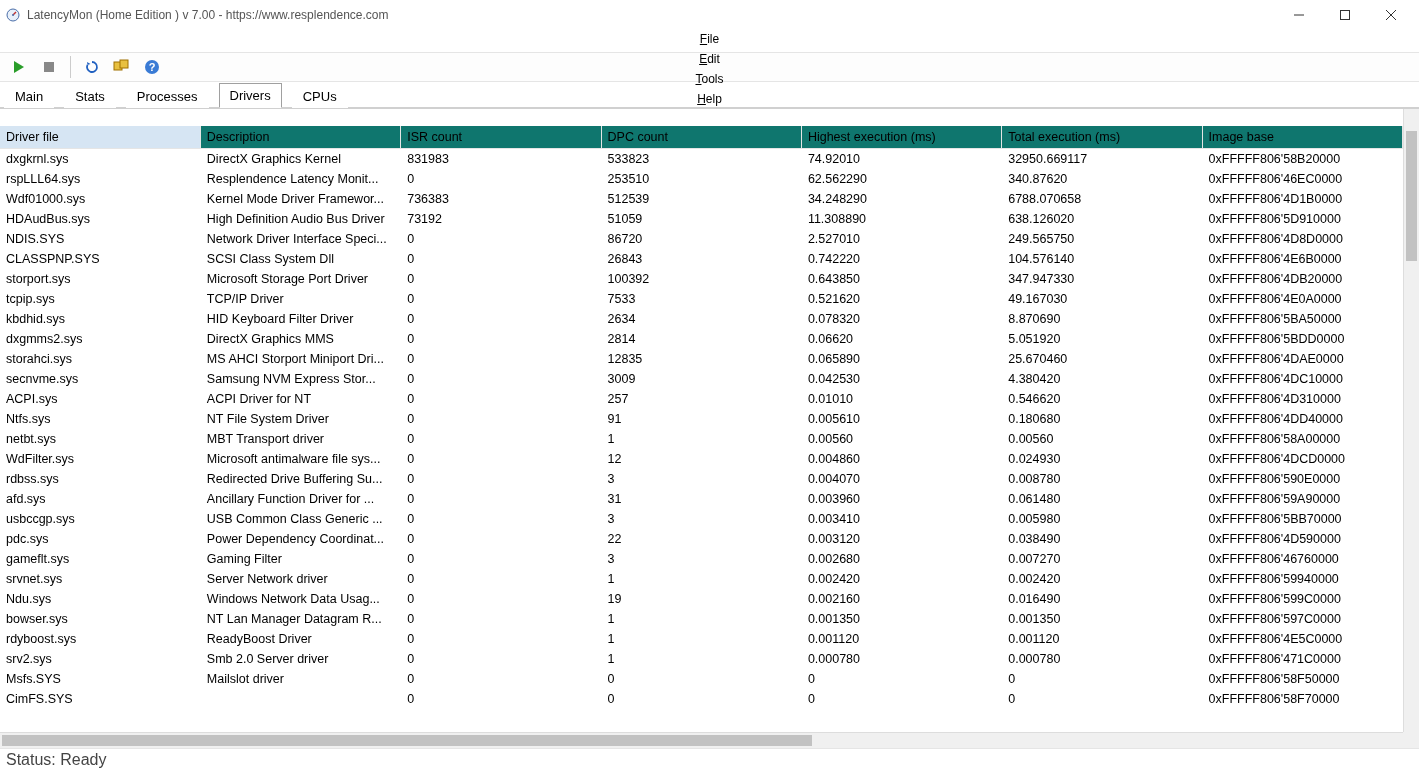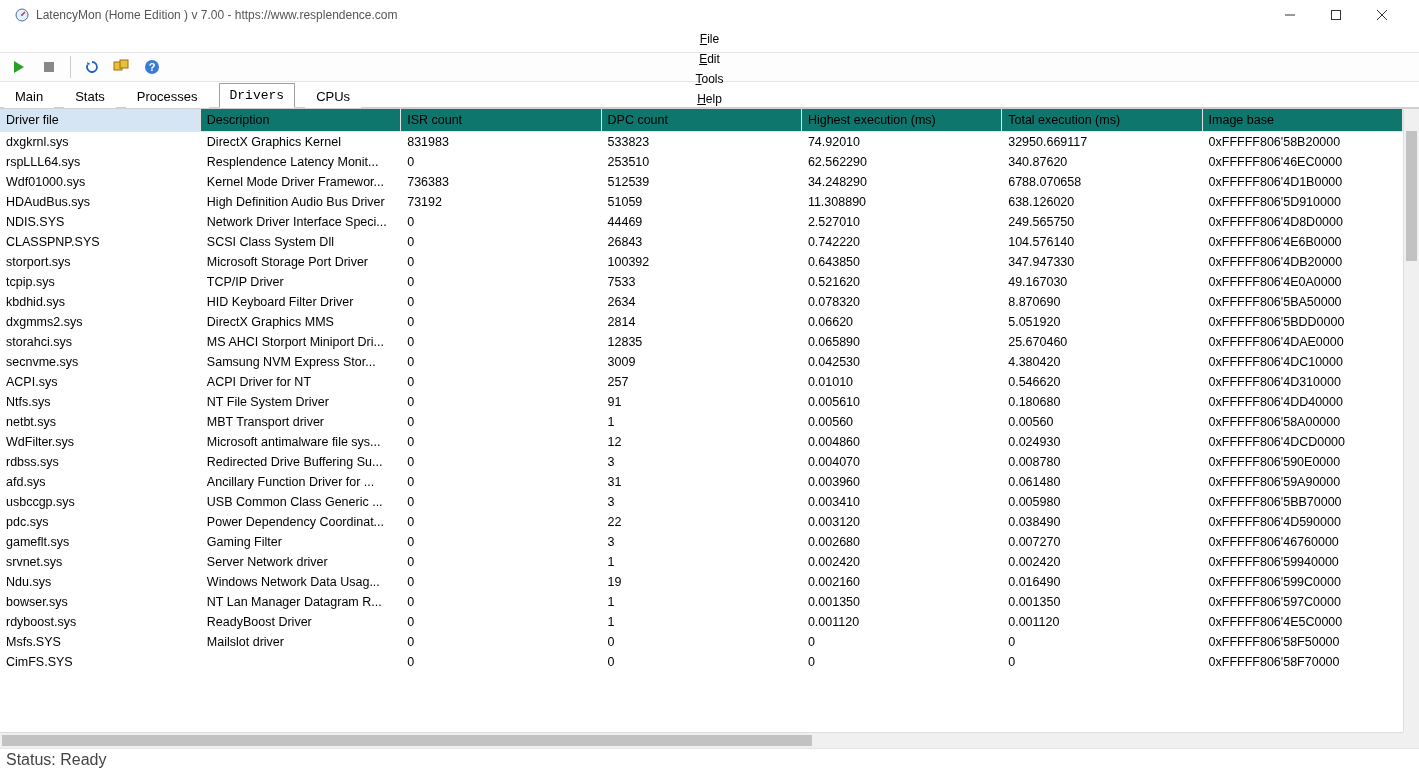--- a/index.html
+++ b/index.html
@@ -1,33 +1,33 @@
 <!DOCTYPE html>
 <html><head>
 <meta charset="utf-8">
 <style>
   * { box-sizing: border-box; margin: 0; padding: 0; }
   body { font-family: "Segoe UI", Tahoma, sans-serif; font-size: 12px; color: #000; background: #fff; overflow: hidden; width: 1419px; height: 770px; }
-  .titlebar { height: 30px; display: flex; align-items: center; padding: 0 14px; background: #fff; color: #555; border-bottom: 1px solid #fff; }
+  .titlebar { height: 30px; display: flex; align-items: center; padding: 0 5px; background: #fff; color: #555; border-bottom: 1px solid #fff; }
   .titlebar .app-icon { width: 16px; height: 16px; margin-right: 6px; display:inline-flex;align-items:center;justify-content:center;}
   .titlebar .title-text { flex: 1; font-size: 12px; }
   .titlebar .win-controls { display: flex; gap: 0; }
   .titlebar .win-btn { width: 46px; height: 30px; display: flex; align-items: center; justify-content: center; color: #555; }
   .menubar { height: 22px; display: flex; align-items: center; padding: 0 6px; gap: 2px; flex-direction: column; }
   .menubar .menu-item { padding: 2px 8px; cursor: default; }
   .menubar .menu-item span.ul { text-decoration: underline; }
   .toolbar { height: 30px; display: flex; align-items: center; padding: 2px 6px; gap: 4px; border-top: 1px solid #e5e5e5; border-bottom: 1px solid #e5e5e5; background: #fdfdfd; }
   .toolbar .tbtn { width: 26px; height: 26px; display: flex; align-items: center; justify-content: center; border: 1px solid transparent; }
   .toolbar .sep { width: 1px; height: 22px; background: #ccc; margin: 0 4px; }
   .tabbar { height: 26px; display: flex; align-items: flex-end; padding: 0 4px; gap: 10px; border-bottom: 1px solid #d0d0d0; }
   .tabbar .tab { padding: 4px 10px 4px 10px; border: 1px solid transparent; border-bottom: none; cursor: default; font-size: 13px; position:relative; top:1px; background:#fff;}
-  .tabbar .tab.active { border-color: #a0a0a0; border-bottom: 1px solid #fff; font-family: Liberation Mono, monospace; }
+  .tabbar .tab.active { border-color: #a0a0a0; border-bottom: 1px solid #fff; }
   .table-wrap { position: relative; height: 640px; overflow: hidden; border-top: 1px solid #d0d0d0; }
   .table-scroll { position:absolute; inset:0 16px 16px 0; overflow:hidden; }
-  table { border-collapse: collapse; width: 100%; table-layout: fixed; }
+  table { border-collapse: collapse; width: 100%; table-layout: fixed; margin-top: 17px; }
   thead th { text-align: left; font-weight: normal; background: #0f766e; border-right: 1px solid #e5e5e5; border-bottom: 1px solid #e5e5e5; padding: 4px 6px; height: 22px; font-size: 12.5px;}
   thead th.sorted { background: #d6e5f3; }
   tbody td { padding: 2px 6px; height: 20px; border-right: 1px solid transparent; white-space: nowrap; overflow: hidden; text-overflow: ellipsis; font-size: 12.5px;}
   col.c0 { width: 200px; } col.c1 { width: 200px; } col.c2 { width: 200px; }
   col.c3 { width: 200px; } col.c4 { width: 200px; } col.c5 { width: 200px; } col.c6 { width: 200px; }
   .vscroll { position:absolute; top:0; right:0; width:16px; bottom:16px; background:#f0f0f0; border-left:1px solid #ddd;}
   .vscroll .thumb { position:absolute; left:2px; right:2px; top:22px; height:130px; background:#c2c2c2;}
   .hscroll { position:absolute; left:0; right:16px; bottom:0; height:16px; background:#f0f0f0; border-top:1px solid #ddd;}
   .hscroll .thumb { position:absolute; top:2px; bottom:2px; left:2px; width:810px; background:#c2c2c2;}
   .corner { position:absolute; right:0; bottom:0; width:16px; height:16px; background:#f0f0f0;}
@@ -169,21 +169,21 @@
             <td>73192</td>
             <td>51059</td>
             <td>11.308890</td>
             <td>638.126020</td>
             <td>0xFFFFF806'5D910000</td>
           </tr>
           <tr>
             <td>NDIS.SYS</td>
             <td>Network Driver Interface Speci...</td>
             <td>0</td>
-            <td>44469</td>
+            <td>86720</td>
             <td>2.527010</td>
             <td>249.565750</td>
             <td>0xFFFFF806'4D8D0000</td>
           </tr>
           <tr>
             <td>CLASSPNP.SYS</td>
             <td>SCSI Class System Dll</td>
             <td>0</td>
             <td>26843</td>
             <td>0.742220</td>
@@ -353,20 +353,29 @@
             <td>0xFFFFF806'597C0000</td>
           </tr>
           <tr>
             <td>rdyboost.sys</td>
             <td>ReadyBoost Driver</td>
             <td>0</td>
             <td>1</td>
             <td>0.001120</td>
             <td>0.001120</td>
             <td>0xFFFFF806'4E5C0000</td>
+          </tr>
+          <tr>
+            <td>srv2.sys</td>
+            <td>Smb 2.0 Server driver</td>
+            <td>0</td>
+            <td>1</td>
+            <td>0.000780</td>
+            <td>0.000780</td>
+            <td>0xFFFFF806'471C0000</td>
           </tr>
           <tr>
             <td>Msfs.SYS</td>
             <td>Mailslot driver</td>
             <td>0</td>
             <td>0</td>
             <td>0</td>
             <td>0</td>
             <td>0xFFFFF806'58F50000</td>
           </tr>

